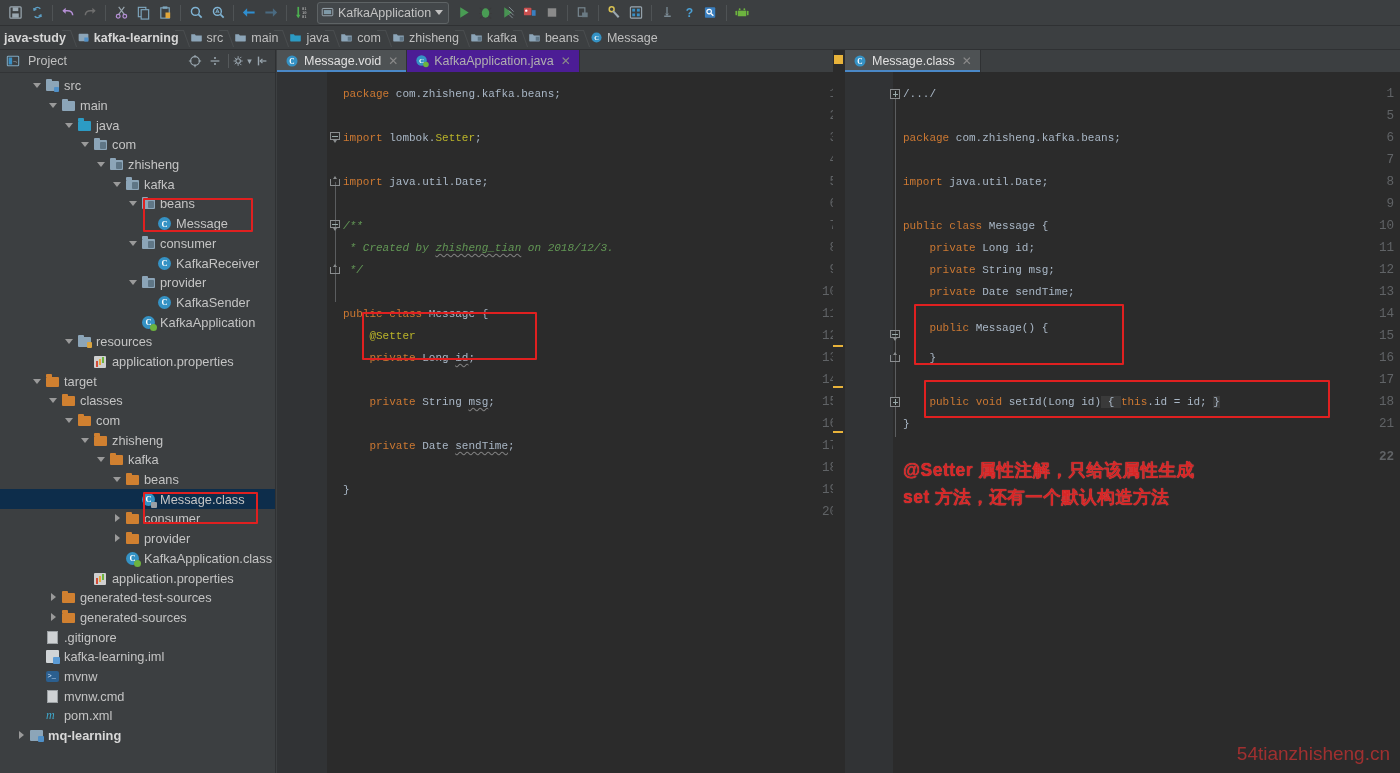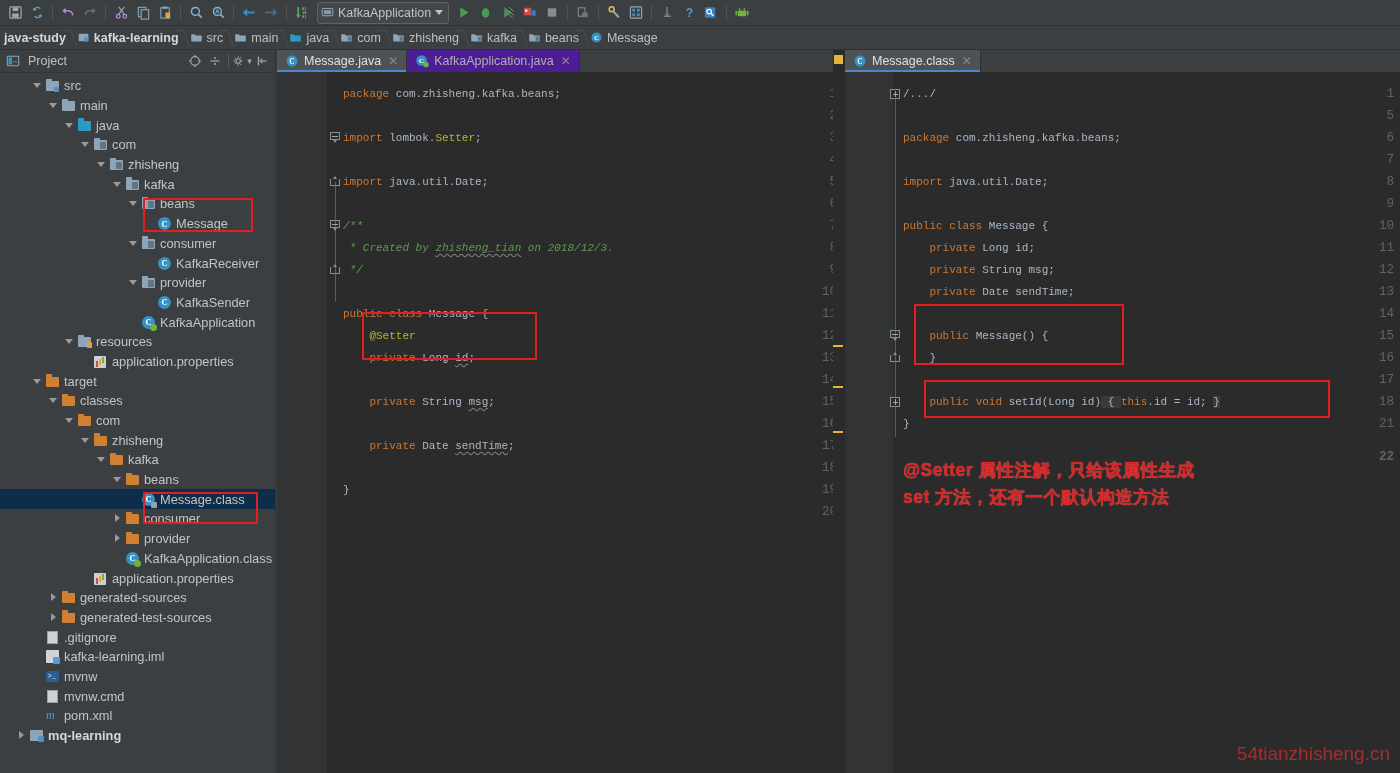--- a/index.html
+++ b/index.html
@@ -691,29 +691,29 @@
             <span class="props"></span>
           </span>
           <span class="lbl">application.properties</span>
         </div>
         <div class="row">
           <span style="width: 48px; flex: 0 0 auto;"></span>
           <span class="arrow right"></span>
           <span class="ico">
             <span class="fo orange"></span>
           </span>
-          <span class="lbl">generated-sources</span>
+          <span class="lbl">generated-test-sources</span>
         </div>
         <div class="row">
           <span style="width: 48px; flex: 0 0 auto;"></span>
           <span class="arrow right"></span>
           <span class="ico">
             <span class="fo orange"></span>
           </span>
-          <span class="lbl">generated-test-sources</span>
+          <span class="lbl">generated-sources</span>
         </div>
         <div class="row">
           <span style="width: 32px; flex: 0 0 auto;"></span>
           <span class="arrow"></span>
           <span class="ico">
             <span class="txt"></span>
           </span>
           <span class="lbl">.gitignore</span>
         </div>
         <div class="row">
@@ -762,21 +762,21 @@
     <div class="rbox" style="left:143px;top:442px;width:115px;height:32px;"></div>
   </div>
 
   <div class="ed-left">
     <div class="tabs" id="tabs-left">
         <div class="tab active">
           <span class="tico"><svg width="14" height="14" viewBox="0 0 16 16">
               <circle cx="8" cy="8" r="6.3" fill="#3592c4"></circle>
               <text x="8" y="11.4" font-size="8.5" fill="#fff" text-anchor="middle" font-family="serif" font-weight="bold">C</text>
             </svg></span>
-          <span>Message.java</span>
+          <span>Message.void</span>
           <span class="x">✕</span>
         </div>
         <div class="tab">
           <span class="tico"><svg width="14" height="14" viewBox="0 0 16 16">
               <circle cx="7.5" cy="7.5" r="6" fill="#3592c4"></circle>
               <text x="7.5" y="10.8" font-size="8" fill="#fff" text-anchor="middle" font-family="serif" font-weight="bold">C</text>
               <circle cx="12.5" cy="12" r="3.2" fill="#6db33f"></circle>
             </svg></span>
           <span>KafkaApplication.java</span>
           <span class="x">✕</span>
@@ -903,21 +903,21 @@
         <div class="ln" style="top: 231px;">14</div>
         <div class="cline" style="top: 231px;"></div>
         <div class="ln" style="top: 253px;">15</div>
         <div class="fold" style="top: 253px;">
           <span class="ftop">
             <span class="b"></span>
             <span class="m"></span>
             <span class="t"></span>
           </span>
         </div>
-        <div class="cline" style="top: 253px;"><span class="kw">    public </span><span class="pl">Message() {</span></div>
+        <div class="cline" style="top: 245px;"><span class="kw">    public </span><span class="pl">Message() {</span></div>
         <div class="ln" style="top: 275px;">16</div>
         <div class="fold" style="top: 275px;">
           <span class="fbot">
             <span class="t"></span>
             <span class="b"></span>
           </span>
         </div>
         <div class="cline" style="top: 275px;"><span class="pl">    }</span></div>
         <div class="ln" style="top: 297px;">17</div>
         <div class="cline" style="top: 297px;"></div>

